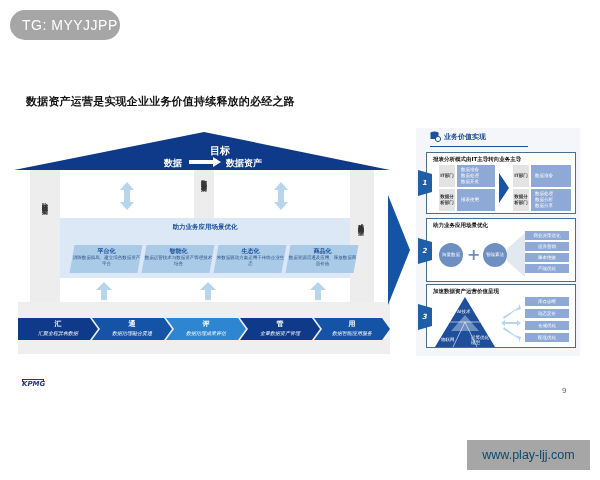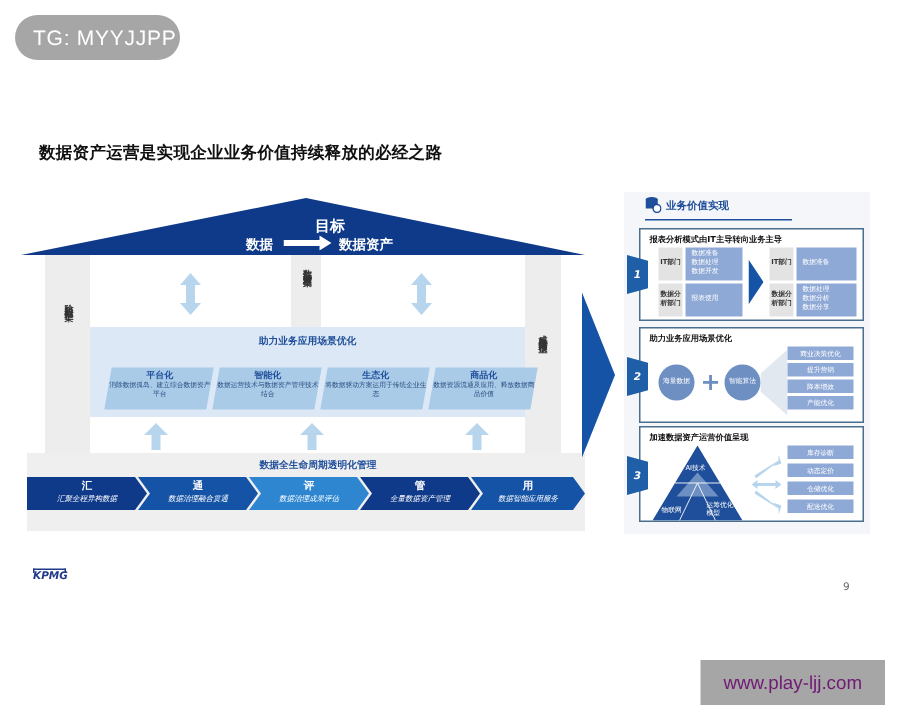--- a/index.html
+++ b/index.html
@@ -1,18 +1,18 @@
 <!DOCTYPE html>
 <html><head>
 <meta charset="utf-8">
 <style>
   * { box-sizing: border-box; margin: 0; padding: 0; }
   body { width: 600px; height: 480px; background: #ffffff; font-family: "DejaVu Sans", sans-serif; position: relative; overflow: hidden; }
   .wm-top { position: absolute; left: 10px; top: 10px; width: 110px; height: 30px; background: #a6a6a6; color: #fff; font-family: "Liberation Sans", sans-serif; font-size: 14px; line-height: 30px; padding-left: 12px; letter-spacing: 0.5px; border-radius: 15px; }
-  .wm-bottom { position: absolute; left: 467px; top: 440px; width: 123px; height: 30px; background: #a6a6a6; color: #701a75; font-family: "Liberation Sans", sans-serif; font-size: 12.5px; line-height: 30px; text-align: center; }
+  .wm-bottom { position: absolute; left: 467px; top: 440px; width: 123px; height: 30px; background: #a6a6a6; color: #0c4a6e; font-family: "Liberation Sans", sans-serif; font-size: 12.5px; line-height: 30px; text-align: center; }
   .slide-title { position: absolute; left: 26px; top: 94px; font-size: 11px; font-weight: bold; color: #111; letter-spacing: 0.2px; }
 
   
   .house { position: absolute; left: 14px; top: 130px; width: 376px; height: 222px; }
   .roof { position: absolute; left: 0; top: 0; width: 376px; height: 40px; }
   .roof-text { position: absolute; color: #fff; font-size: 9px; font-weight: bold; }
   .pillar { position: absolute; background: #ededed; }
   .vtext { position: absolute; writing-mode: vertical-rl; font-size: 6px; font-weight: bold; color: #333; letter-spacing: 1px; }
   .darrow { position: absolute; width: 14px; height: 28px; }
   .panel4 { position: absolute; left: 46px; top: 88px; width: 290px; height: 60px; background: #dce8f5; }
@@ -111,21 +111,20 @@
       <polygon points="8,0 16,8 11,8 11,18 5,18 5,8 0,8" fill="#b7d6ee"></polygon>
     </svg>
   <svg class="uparrow" style="left:186px;" viewBox="0 0 16 18">
       <polygon points="8,0 16,8 11,8 11,18 5,18 5,8 0,8" fill="#b7d6ee"></polygon>
     </svg>
   <svg class="uparrow" style="left:296px;" viewBox="0 0 16 18">
       <polygon points="8,0 16,8 11,8 11,18 5,18 5,8 0,8" fill="#b7d6ee"></polygon>
     </svg>
 
   <div class="base"></div>
-  <div class="base-title">数据全生命周期透明化管理</div>
 
   <div class="chev" style="left:4px;width:80px;">
     <svg style="position:absolute;left:0;top:0;width:80px;height:22px;" viewBox="0 0 80 22" preserveAspectRatio="none">
         <polygon points="0,0 72,0 80,11 72,22 0,22" fill="#0f3a8a"></polygon>
       </svg>
     <div class="chev-text">
         <div class="chev-t1">汇</div>
         <div class="chev-t2">汇聚全程异构数据</div>
       </div>
   </div>

